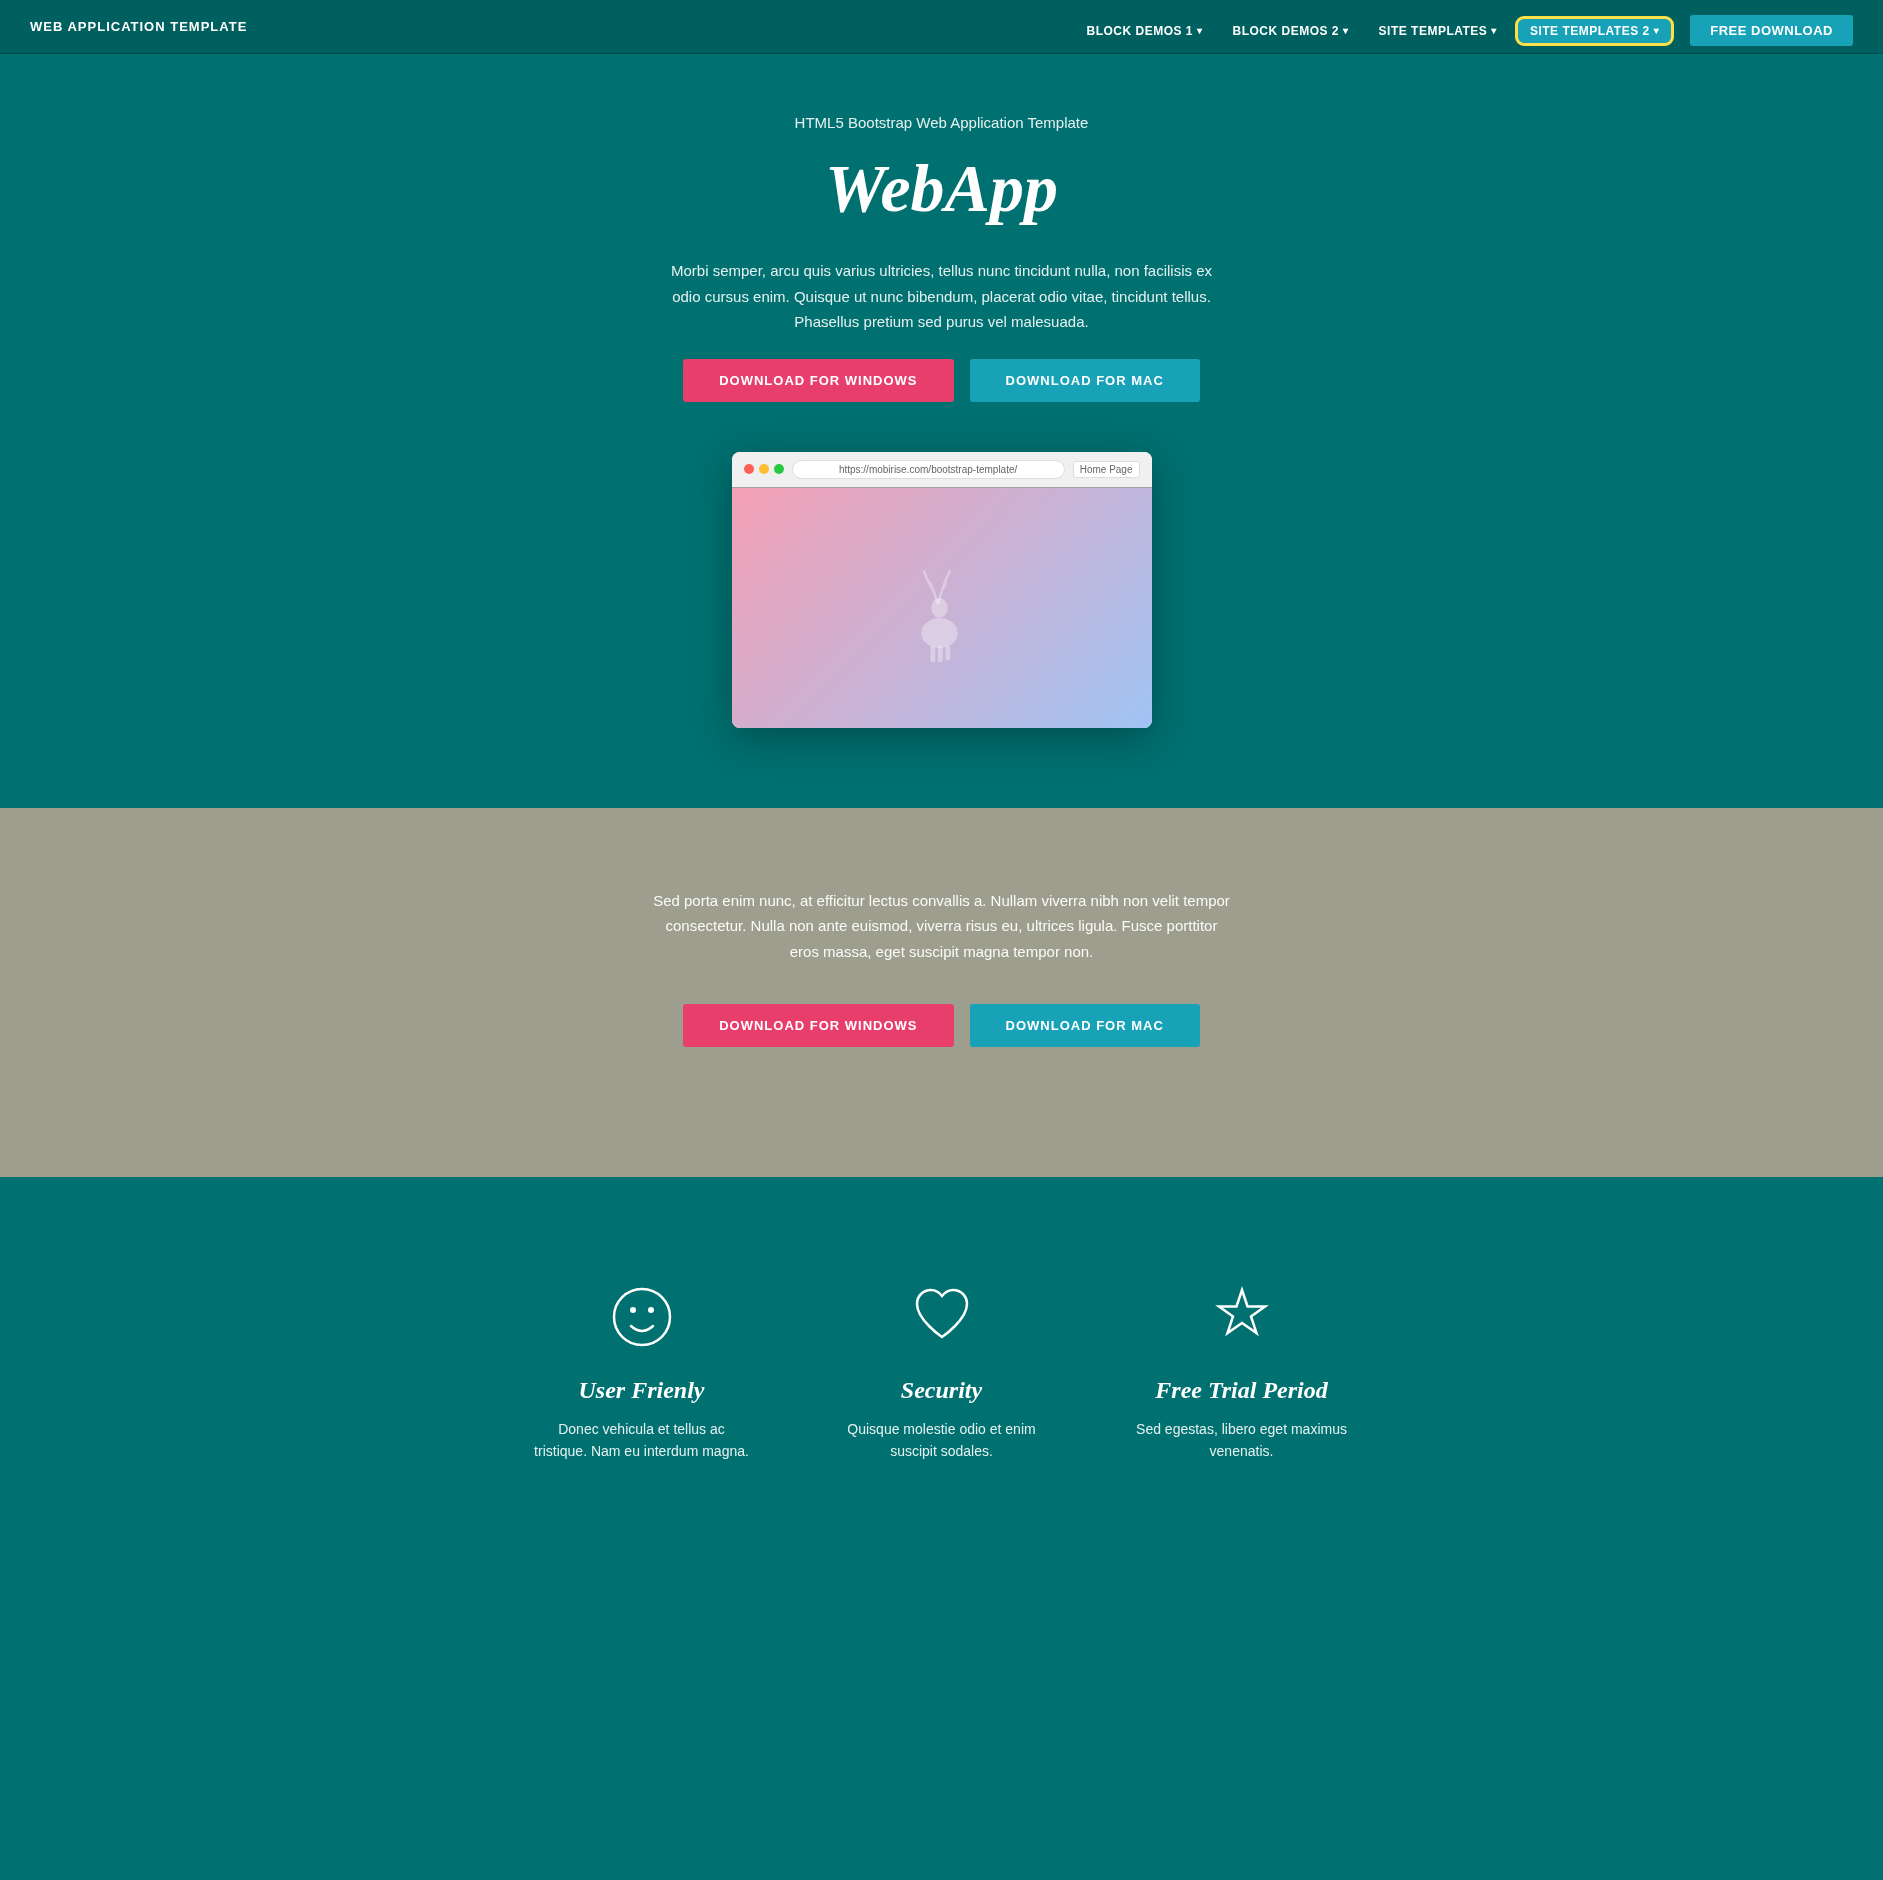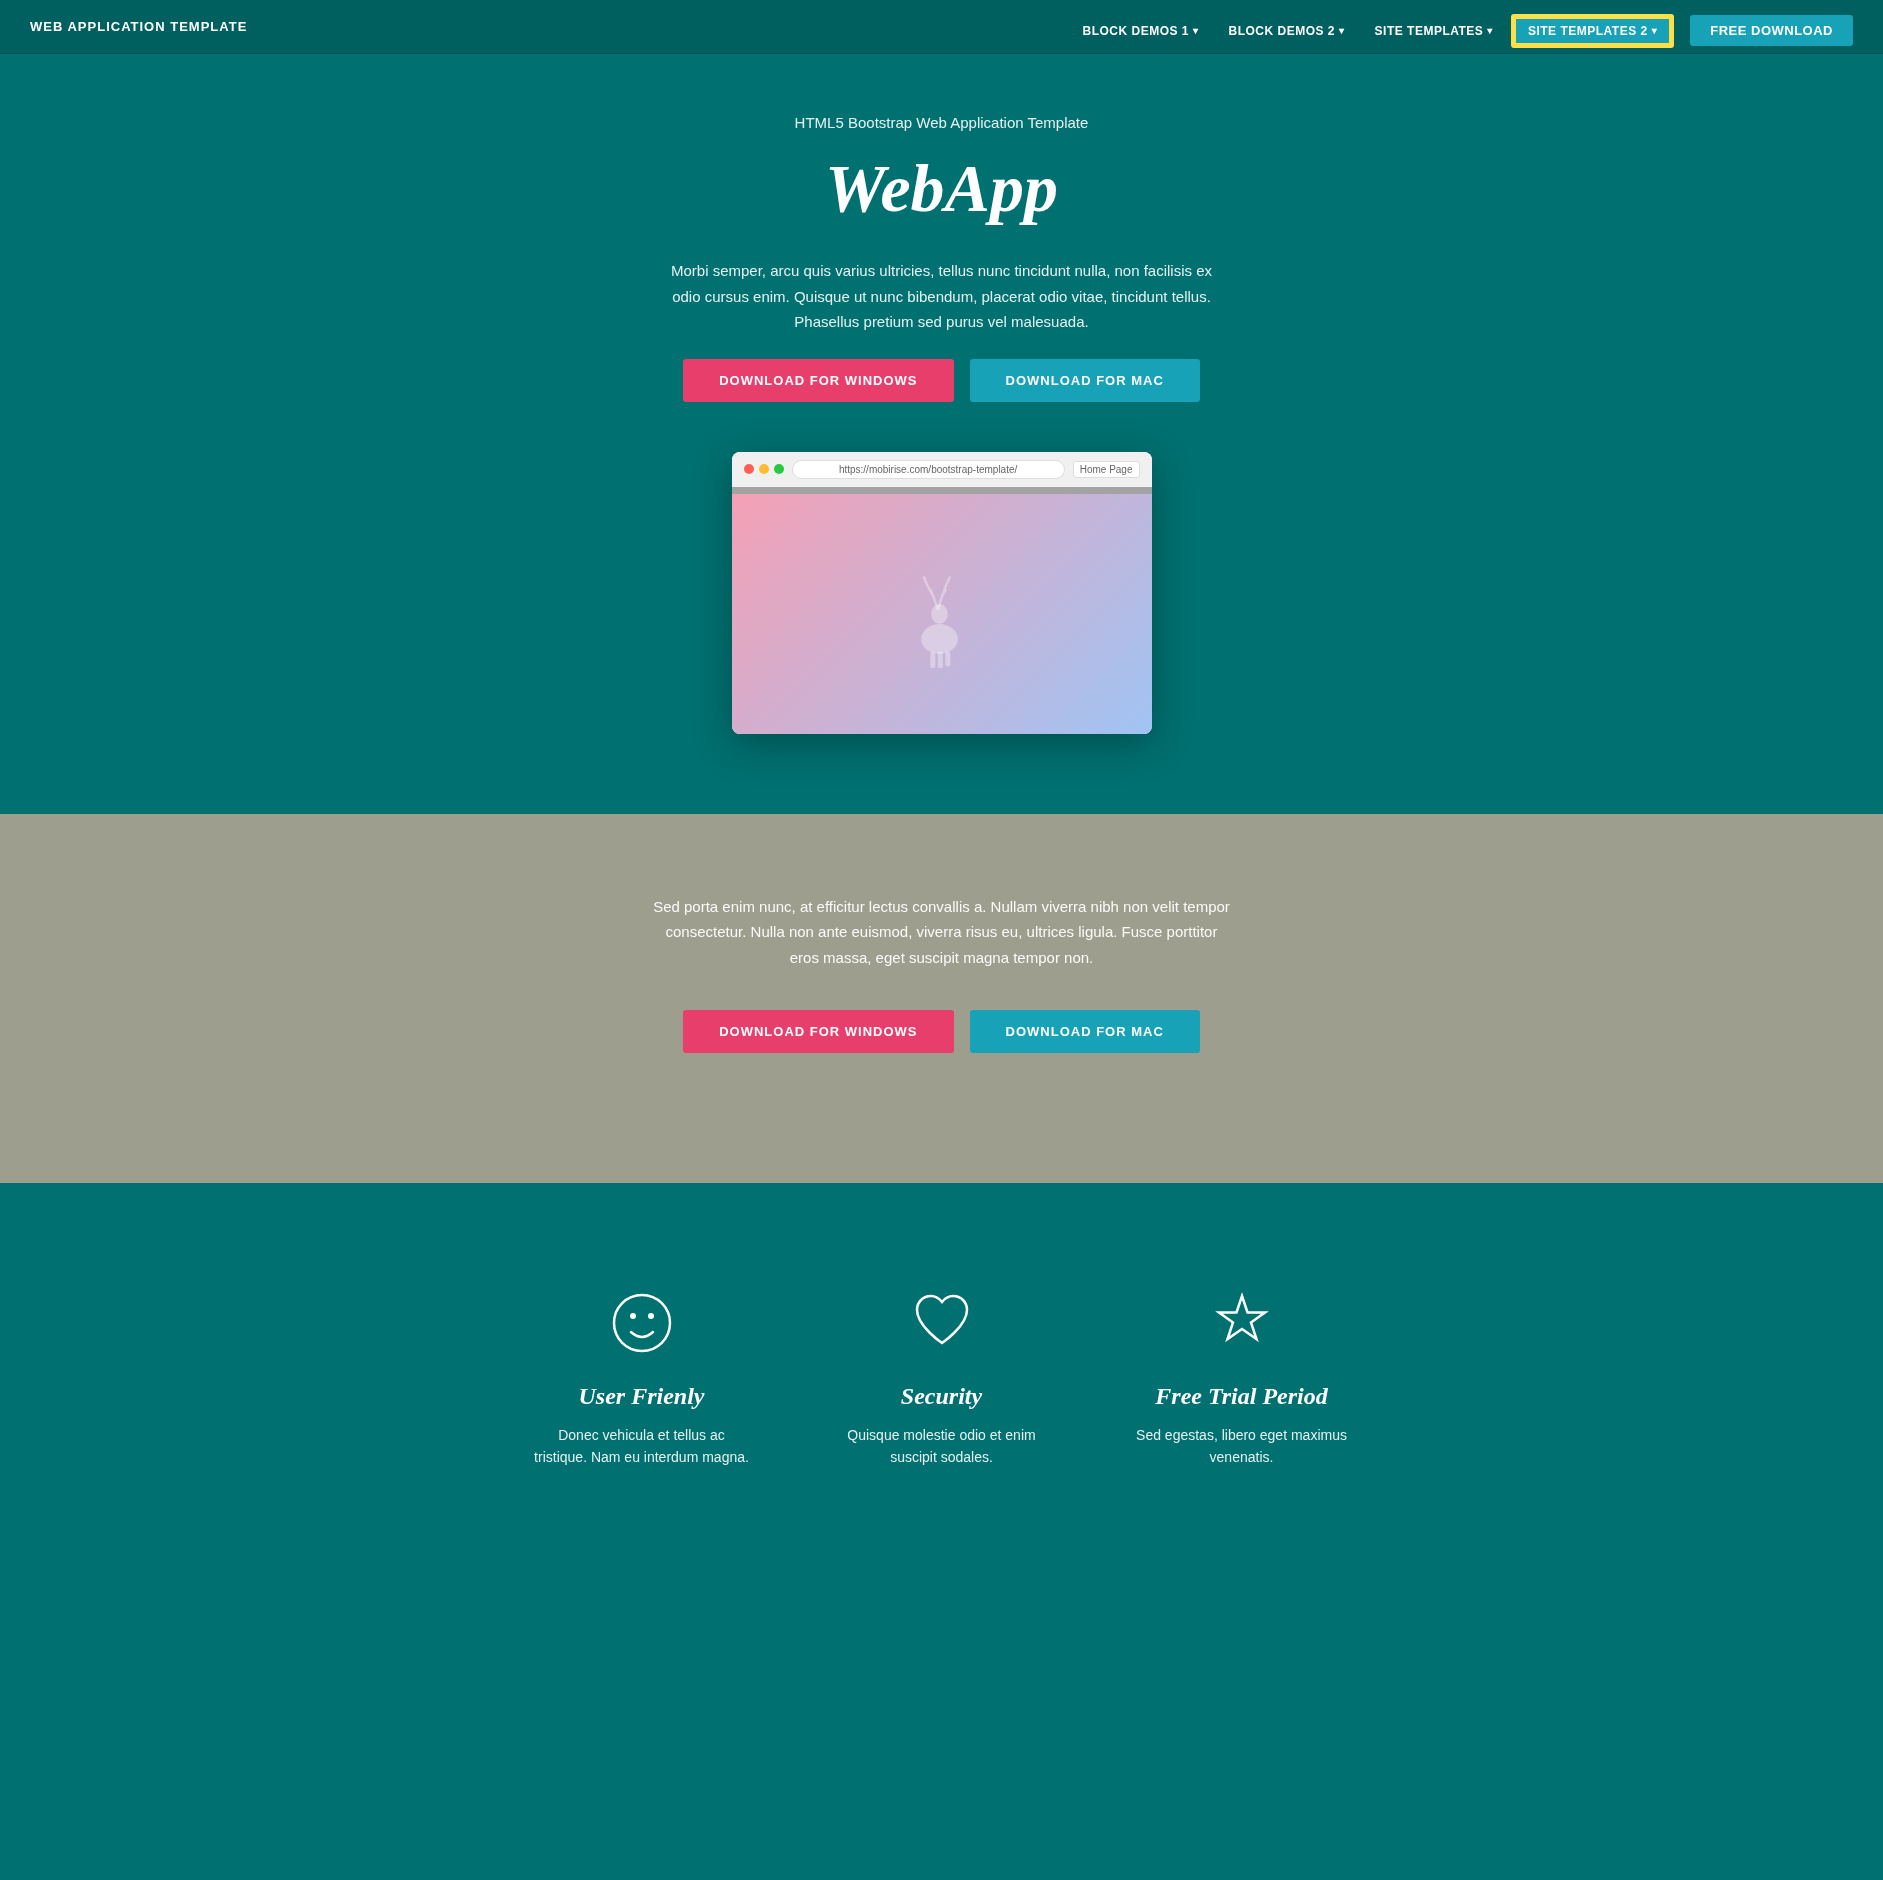--- a/index.html
+++ b/index.html
@@ -37,32 +37,32 @@
       letter-spacing: 0.5px;
       cursor: pointer;
       padding: 6px 12px;
       display: flex;
       align-items: center;
       gap: 4px;
       text-transform: uppercase;
     }
     .nav-btn-active {
       background: #17a2b8;
-      border: 5px solid #fde047;
+      border: 3px solid #fde047;
       color: white;
       font-size: 12px;
       font-weight: 600;
       letter-spacing: 0.5px;
       cursor: pointer;
       padding: 5px 12px;
       display: flex;
       align-items: center;
       gap: 4px;
       text-transform: uppercase;
-      border-radius: 3px;
+      border-radius: 9px;
     }
     .nav-free-download {
       background: #17a2b8;
       color: white;
       border: none;
       font-size: 13px;
       font-weight: bold;
       letter-spacing: 0.5px;
       cursor: pointer;
       padding: 8px 20px;
@@ -139,21 +139,21 @@
       overflow: hidden;
       box-shadow: 0 10px 40px rgba(0,0,0,0.3);
       background: white;
     }
     .browser-bar {
       background: #f0f0f0;
       padding: 8px 12px;
       display: flex;
       align-items: center;
       gap: 8px;
-      border-bottom: 7px solid #a3a3a3;
+      border-bottom: 1px solid #a3a3a3;
     }
     .browser-dots {
       display: flex;
       gap: 5px;
     }
     .dot {
       width: 10px;
       height: 10px;
       border-radius: 50%;
       background: #ddd;

